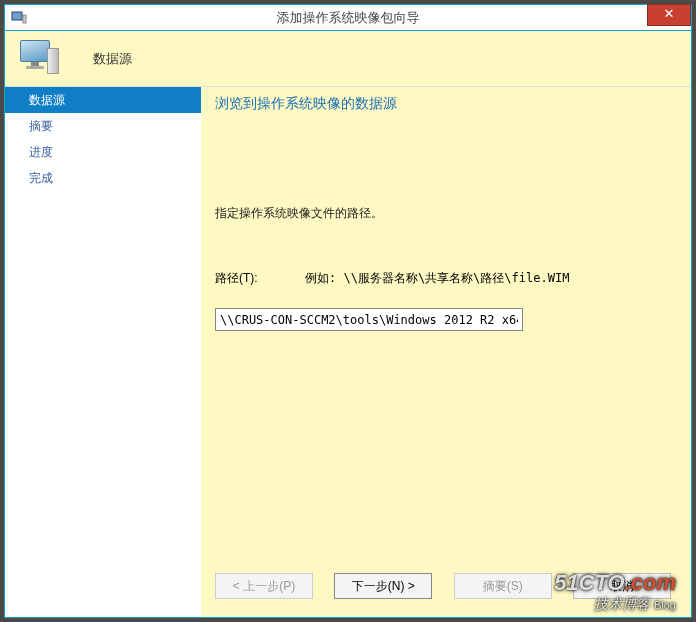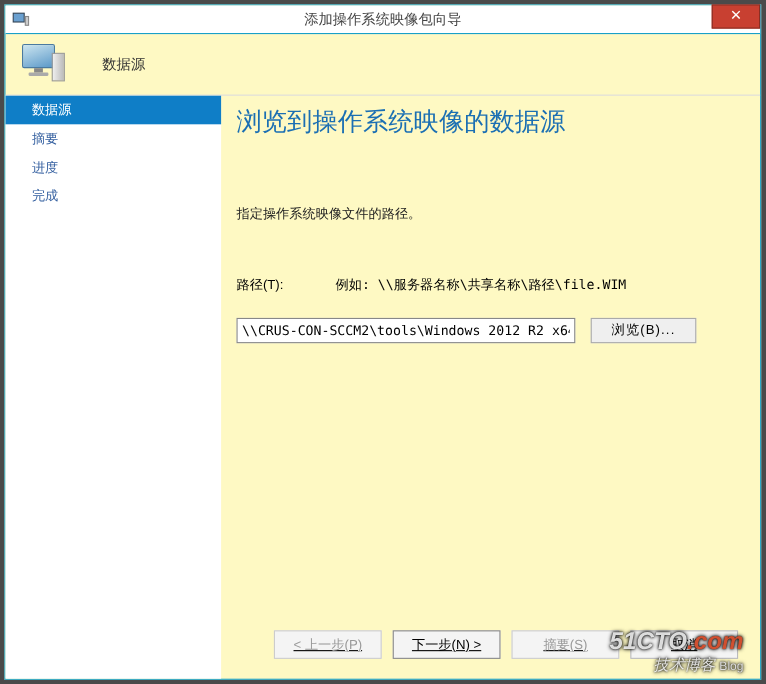--- a/index.html
+++ b/index.html
@@ -108,23 +108,23 @@
       background: #0f7ec7;
       color: #fff;
     }
     .main-panel {
       flex: 1;
       padding: 8px 20px 0 14px;
       position: relative;
     }
     .main-heading {
       color: #1b6fb3;
-      font-size: 23px;
+      font-size: 14px;
       font-weight: normal;
-      margin-bottom: 60px;
+      margin-bottom: 92px;
     }
     .desc-text {
       color: #222;
       font-size: 12px;
       margin-bottom: 48px;
     }
     .path-row {
       display: flex;
       align-items: baseline;
       margin-bottom: 21px;
@@ -148,25 +148,24 @@
     .browse-btn {
       width: 96px; height: 23px;
       background: #efefef;
       border: 1px solid #aaa;
       font-size: 12px;
       letter-spacing: 1px;
       cursor: pointer;
     }
     .button-bar {
       position: absolute;
-      bottom: 18px; left: 0; right: 20px;
-      display: flex;
-      justify-content: flex-end;
+      bottom: 18px; left: 14px; right: 20px;
+      display: flex;
+      justify-content: space-between;
       gap: 10px;
-      text-decoration: underline;
     }
     .wiz-btn {
       width: 98px; height: 26px;
       background: #f4f4f4;
       border: 1px solid #bbb;
       font-size: 12px;
       cursor: pointer;
     }
     .wiz-btn.disabled {
       color: #999;
@@ -227,21 +226,20 @@
       <div class="main-heading">浏览到操作系统映像的数据源</div>
       <div class="desc-text">指定操作系统映像文件的路径。</div>
 
       <div class="path-row">
         <span class="path-label">路径(T):</span>
         <span class="path-example">例如:  \\服务器名称\共享名称\路径\file.WIM</span>
       </div>
 
       <div class="input-row">
         <input type="text" class="path-input" value="\\CRUS-CON-SCCM2\tools\Windows 2012 R2 x64\sources\ins" style="">
-        <button class="browse-btn">浏览(B)...</button>
       </div>
 
       <div class="button-bar">
         <button class="wiz-btn disabled">&lt; 上一步(P)</button>
         <button class="wiz-btn primary">下一步(N) &gt;</button>
         <button class="wiz-btn disabled">摘要(S)</button>
         <button class="wiz-btn">取消</button>
       </div>
     </div>
   </div>

